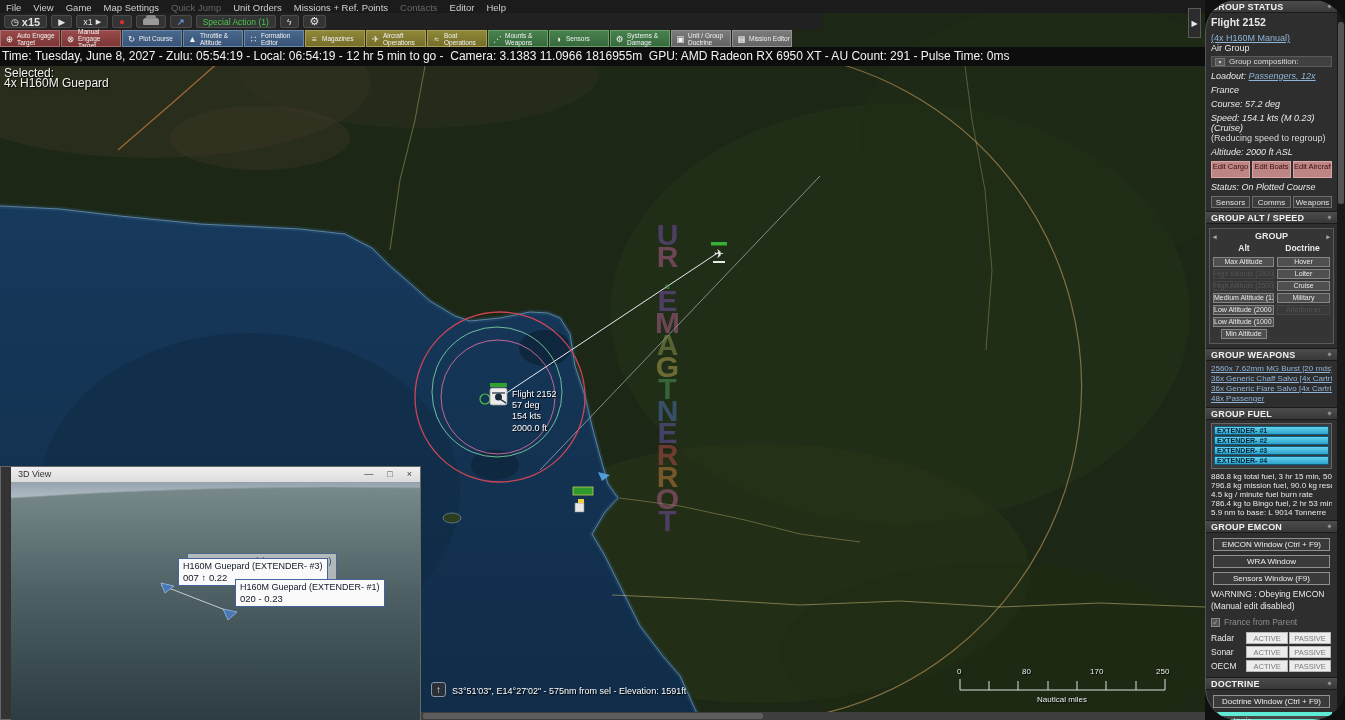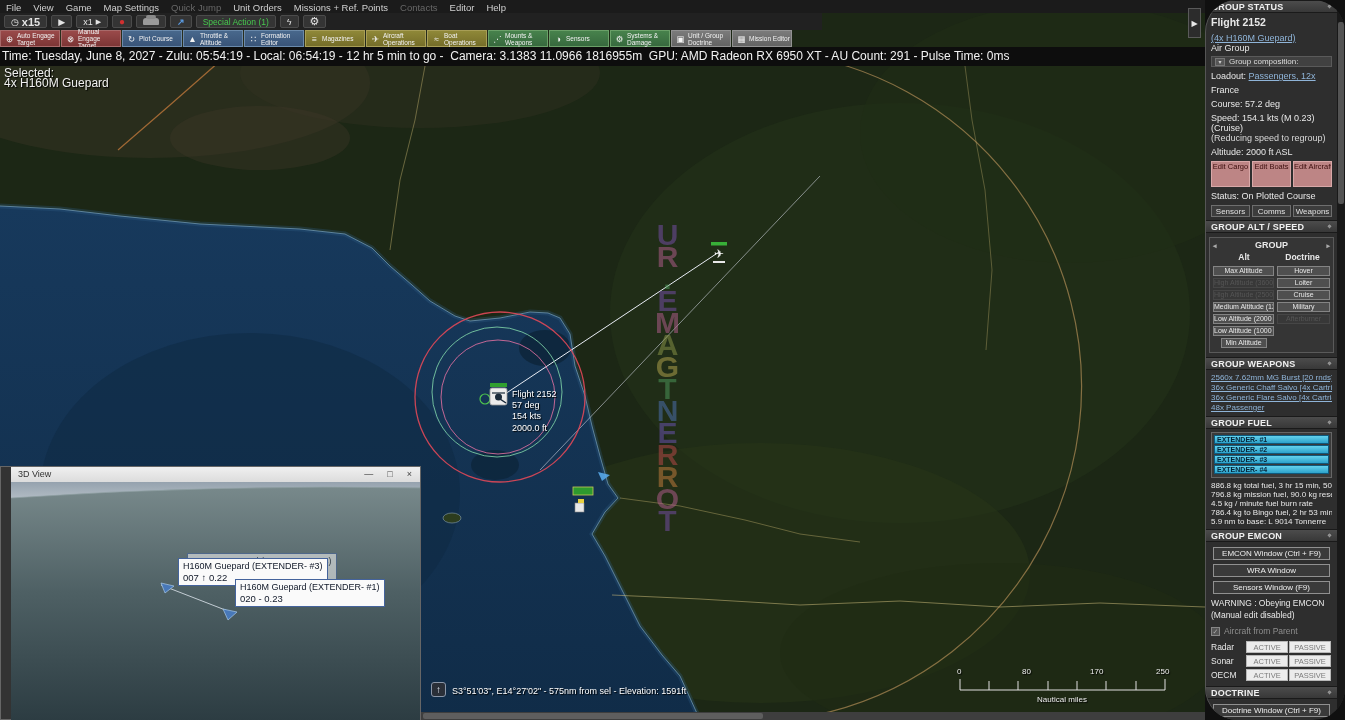--- a/index.html
+++ b/index.html
@@ -69,24 +69,24 @@
   .sb-arrow { position:absolute; left:0; width:8px; height:10px; color:#888; font-size:7px; text-align:center; line-height:10px; }
   .sec-h { height:13px; background:linear-gradient(#4c4c4c,#383838); border-top:1px solid #1a1a1a; border-bottom:1px solid #1a1a1a;
     color:#f0f0f0; font-size:9px; font-weight:bold; line-height:12px; padding:0 5px; display:flex; letter-spacing:.2px; }
   .sec-h .pin { margin-left:auto; color:#c8c8c8; font-weight:normal; font-size:8px; }
   .sec-b { padding:3px 5px; color:#e8e8e8; font-size:9px; }
   .gs-name { font-weight:bold; font-size:10.5px; margin-bottom:5px; }
   a.lnk { color:#8fb4d8; text-decoration:underline; cursor:pointer; }
   .comp-bar { height:11px; background:#414141; border:1px solid #5a5a5a; margin:3px 0; display:flex; align-items:center; gap:4px;
     font-size:8px; color:#ddd; padding:0 3px; }
   .comp-bar .tog { width:10px; height:8px; background:#565656; border:1px solid #777; font-size:6px; line-height:7px; text-align:center; color:#ccc; }
-  .gs-line { margin-top:4px; line-height:10px; }
+  .gs-line { margin-top:4px; line-height:10px;font-style:italic; }
   .gs-note { color:#d8d8d8; line-height:10px; }
   .btn-row { display:flex; gap:2px; margin-top:4px; }
-  .pink-btn { flex:1; height:26px; background:#bd8585; border:1px solid #d8a8a8; color:#3c0d0d; font-size:7.5px;
+  .pink-btn { flex:1; height:17px; background:#bd8585; border:1px solid #d8a8a8; color:#3c0d0d; font-size:7.5px;
     text-align:center; line-height:10px; white-space:nowrap; overflow:hidden; }
   .tab-btn { flex:1; height:12px; background:#3c3c3c; border:1px solid #6e6e6e; color:#e0e0e0; font-size:8px;
     text-align:center; line-height:11px; }
   .as-panel { border:1px solid #5a5a5a; background:#353535; margin:2px 0; padding:2px 3px 4px; }
   .as-scope { display:flex; align-items:flex-end; font-weight:bold; font-size:9px; }
   .as-scope .ch { color:#aaa; font-size:7px; }
   .as-scope .nm { flex:1; text-align:center; }
   .as-cols { display:flex; font-weight:bold; font-size:8.5px; margin:2px 0 4px; }
   .as-cols span:first-child { width:62px; text-align:center; }
   .as-cols span:last-child { flex:1; text-align:center; }
@@ -397,21 +397,21 @@
     </div>
 
   <div class="sidebar">
 
     <div class="sec-h">
       <span>GROUP STATUS</span>
       <span class="pin">⌖</span>
     </div>
     <div class="sec-b">
       <div class="gs-name">Flight 2152</div>
-      <div><a class="lnk">(4x H160M Guepard)</a></div>
+      <div><a class="lnk">(4x H160M Manual)</a></div>
       <div>Air Group</div>
       <div class="comp-bar">
         <span class="tog">▾</span>
         <span>Group composition:</span>
       </div>
       <div class="gs-line">
         <span>Loadout:</span>
         <a class="lnk">Passengers, 12x</a>
       </div>
       <div class="gs-line">France</div>
@@ -502,21 +502,21 @@
       <span class="pin">⌖</span>
     </div>
     <div class="sec-b">
       <div class="win-btn">EMCON Window (Ctrl + F9)</div>
       <div class="win-btn">WRA Window</div>
       <div class="win-btn">Sensors Window (F9)</div>
       <div class="warn">WARNING : Obeying EMCON</div>
       <div class="warn">(Manual edit disabled)</div>
       <div class="chk-row">
         <span class="chk">✓</span>
-        <span>Aircraft from Parent</span>
+        <span>France from Parent</span>
       </div>
       <div class="em-row">
         <span class="lbl">Radar</span>
         <span class="em-cell">ACTIVE</span>
         <span class="em-cell">PASSIVE</span>
       </div>
       <div class="em-row">
         <span class="lbl">Sonar</span>
         <span class="em-cell">ACTIVE</span>
         <span class="em-cell">PASSIVE</span>

